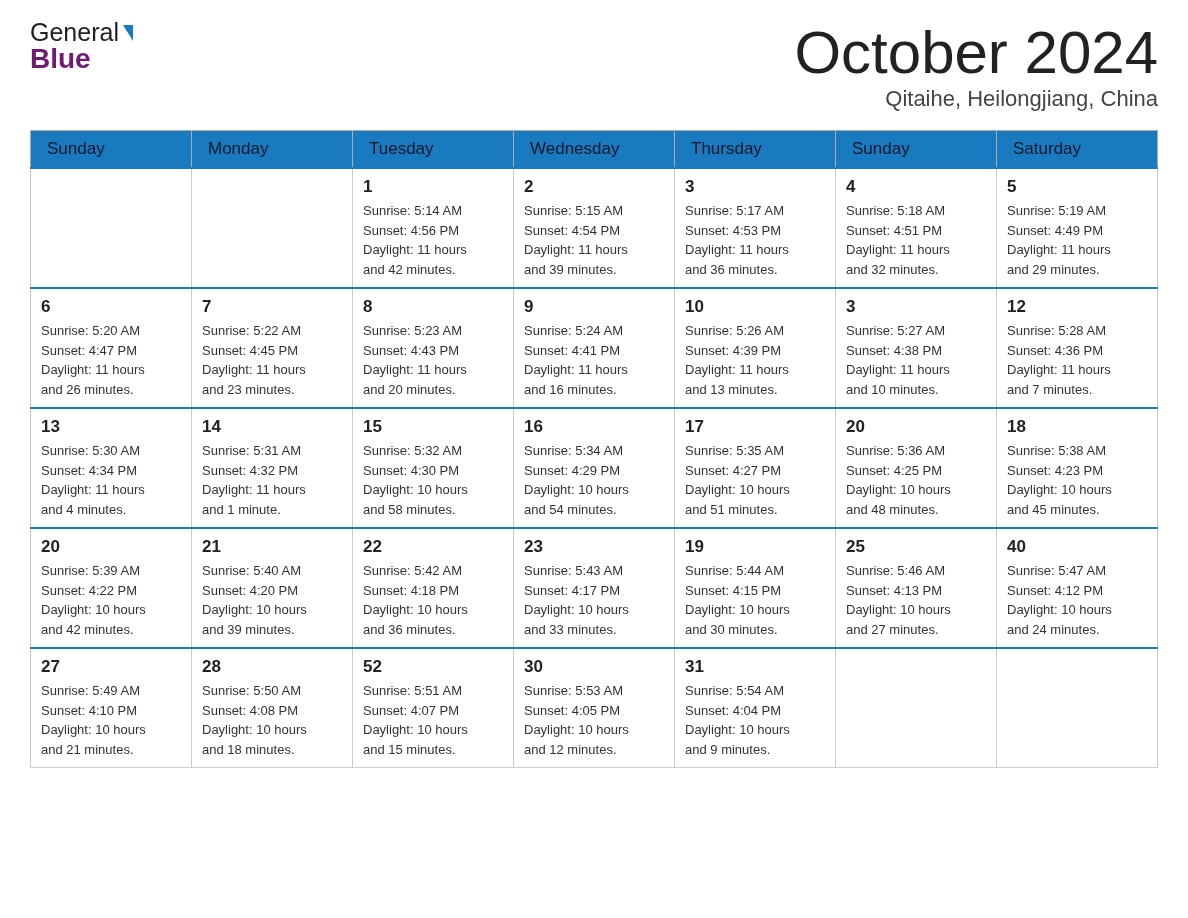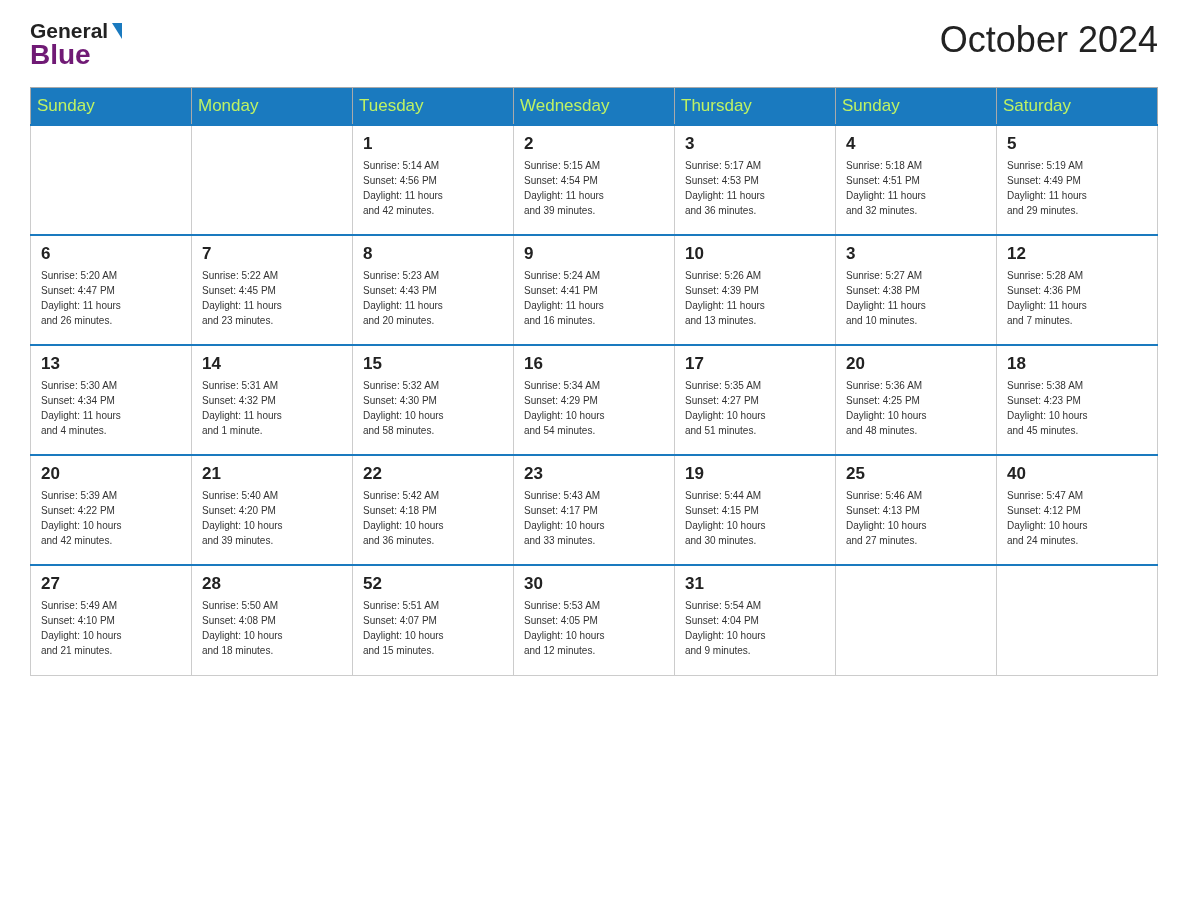--- a/index.html
+++ b/index.html
@@ -15,22 +15,22 @@
       justify-content: space-between;
       align-items: flex-start;
       margin-bottom: 18px;
     }
     .logo {
       display: flex;
       flex-direction: column;
       align-items: flex-start;
     }
     .logo-general {
-      font-size: 21px;
-      font-weight: bold;
+      font-size: 25px;
+      font-weight: normal;
       color: #222;
       line-height: 1;
     }
     .logo-blue {
       font-size: 28px;
       font-weight: bold;
       color: #701a75;
       line-height: 1;
     }
     .logo-triangle {
@@ -40,60 +40,60 @@
       border-left: 10px solid transparent;
       border-right: 0px solid transparent;
       border-top: 16px solid #1a7abf;
       margin-left: 4px;
       vertical-align: middle;
     }
     .title-section {
       text-align: right;
     }
     .month-title {
-      font-size: 36px;
+      font-size: 60px;
       font-weight: 300;
       color: #222;
       line-height: 1.1;
     }
     .location-title {
       font-size: 22px;
       color: #444;
       font-weight: normal;
     }
     .calendar {
       width: 100%;
       border-collapse: collapse;
       border: 1px solid #aaa;
     }
     .calendar th {
       background-color: #1a7abf;
-      color: #bef264;
+      color: #0f172a;
       font-size: 17px;
       font-weight: normal;
-      padding: 8px 6px;
+      padding: 8px 16px;
       text-align: left;
       border: 1px solid #aaa;
     }
     .calendar td {
       border: 1px solid #ccc;
       vertical-align: top;
       padding: 8px 10px;
       width: 14.28%;
       height: 110px;
     }
     .day-number {
       font-size: 17px;
       font-weight: bold;
       color: #222;
       display: block;
       margin-bottom: 4px;
     }
     .day-info {
-      font-size: 10px;
+      font-size: 13px;
       color: #333;
       line-height: 1.5;
     }
     .empty-cell {
       background: #fff;
     }
     tr.week-row td {
       border-top: 2px solid #1a7abf;
     }
   </style>
@@ -103,20 +103,21 @@
 <div class="header">
   <div class="logo">
     <div style="display:flex; align-items:center;">
       <span class="logo-general">General</span>
       <span class="logo-triangle"></span>
     </div>
     <span class="logo-blue">Blue</span>
   </div>
   <div class="title-section">
     <div class="month-title">October 2024</div>
+    <div class="location-title">Qitaihe, Heilongjiang, China</div>
   </div>
 </div>
 
 <table class="calendar">
   <thead>
     <tr>
     <th>Sunday</th>
         <th>Monday</th>
         <th>Tuesday</th>
         <th>Wednesday</th>

